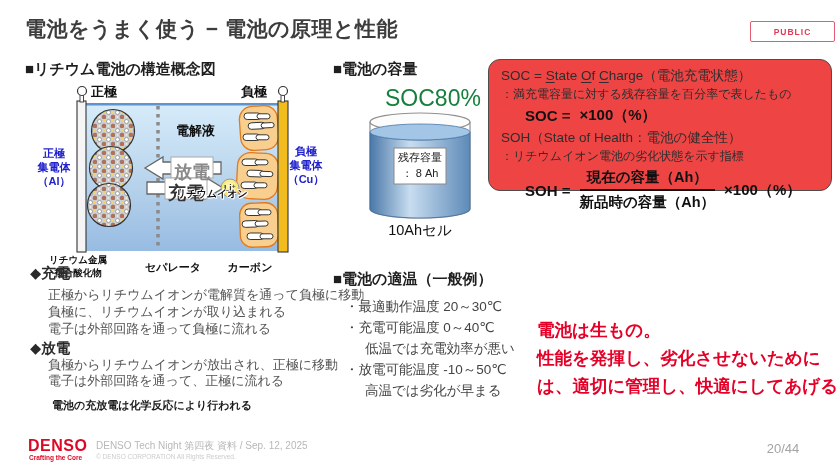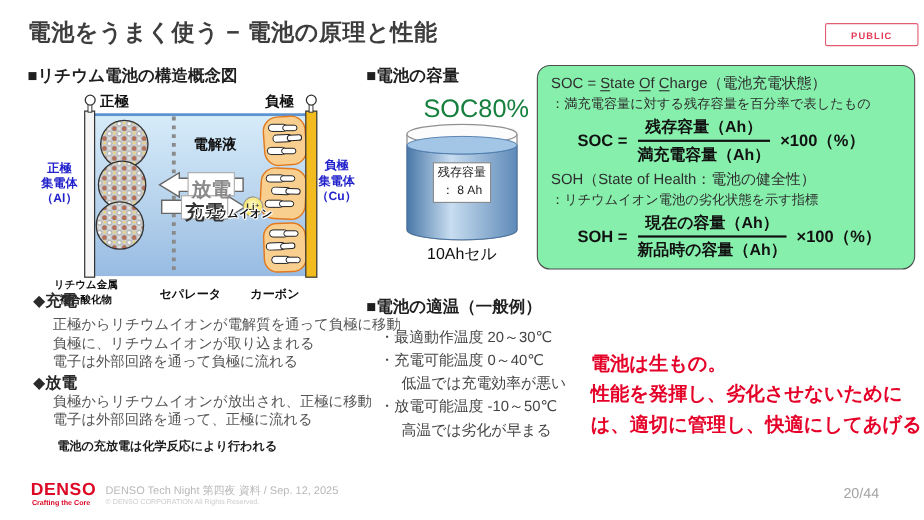--- a/index.html
+++ b/index.html
@@ -30,21 +30,21 @@
   .body-line{font-size:13px;color:#555;}
   .conclusion{font-size:11px;font-weight:bold;color:#1d1d1d;}
 
   
   .soc-big{font-size:23px;color:#15803d;}
   .cell-label-box{position:absolute;left:26px;top:36px;width:52px;height:36px;display:flex;align-items:center;justify-content:center;
     text-align:center;font-size:11px;color:#222;line-height:1.45;}
   .temp-line{font-size:13.5px;color:#444;}
 
   
-  .soc-box{left:488px;top:59px;width:344px;height:186px;background:#86efac;border:1.5px solid #4d4d4d;border-radius:12px;
+  .soc-box{left:488px;top:59px;width:344px;height:132px;background:#ef4444;border:1.5px solid #4d4d4d;border-radius:12px;
     box-sizing:border-box;padding:7px 12px 0 12px;color:#2e2e2e;}
   .def-line{font-size:13.5px;color:#2e2e2e;}
   .def-desc{font-size:12px;color:#2e2e2e;margin-top:1px;}
   .u{text-decoration:underline;text-underline-offset:2px;}
   .formula{display:flex;align-items:center;gap:9px;margin:3px 0 4px 24px;}
   .formula .lhs,.formula .rhs{font-size:15px;font-weight:bold;color:#111;}
   .frac{display:inline-flex;flex-direction:column;align-items:center;}
   .frac .num{font-size:14.5px;font-weight:bold;color:#111;border-bottom:2px solid #111;padding:0 7px 2px 7px;}
   .frac .den{font-size:14.5px;font-weight:bold;color:#111;padding-top:2px;}
 
@@ -191,24 +191,20 @@
   <div class="abs temp-line nw" style="left:345px;top:319px;">・充電可能温度 0～40℃</div>
   <div class="abs temp-line nw" style="left:365px;top:340px;">低温では充電効率が悪い</div>
   <div class="abs temp-line nw" style="left:345px;top:361px;">・放電可能温度 -10～50℃</div>
   <div class="abs temp-line nw" style="left:365px;top:382px;">高温では劣化が早まる</div>
 
   <div class="abs soc-box">
     <div class="def-line nw"><span>SOC = </span><span class="u">S</span><span>tate </span><span class="u">O</span><span>f </span><span class="u">C</span><span>harge（電池充電状態）</span></div>
     <div class="def-desc nw">：満充電容量に対する残存容量を百分率で表したもの</div>
     <div class="formula">
       <span class="lhs">SOC =</span>
-      <span class="frac">
-        <span class="num">残存容量（Ah）</span>
-        <span class="den">満充電容量（Ah）</span>
-      </span>
       <span class="rhs">×100（%）</span>
     </div>
     <div class="def-line nw">SOH（State of Health：電池の健全性）</div>
     <div class="def-desc nw">：リチウムイオン電池の劣化状態を示す指標</div>
     <div class="formula">
       <span class="lhs">SOH =</span>
       <span class="frac">
         <span class="num">現在の容量（Ah）</span>
         <span class="den">新品時の容量（Ah）</span>
       </span>

